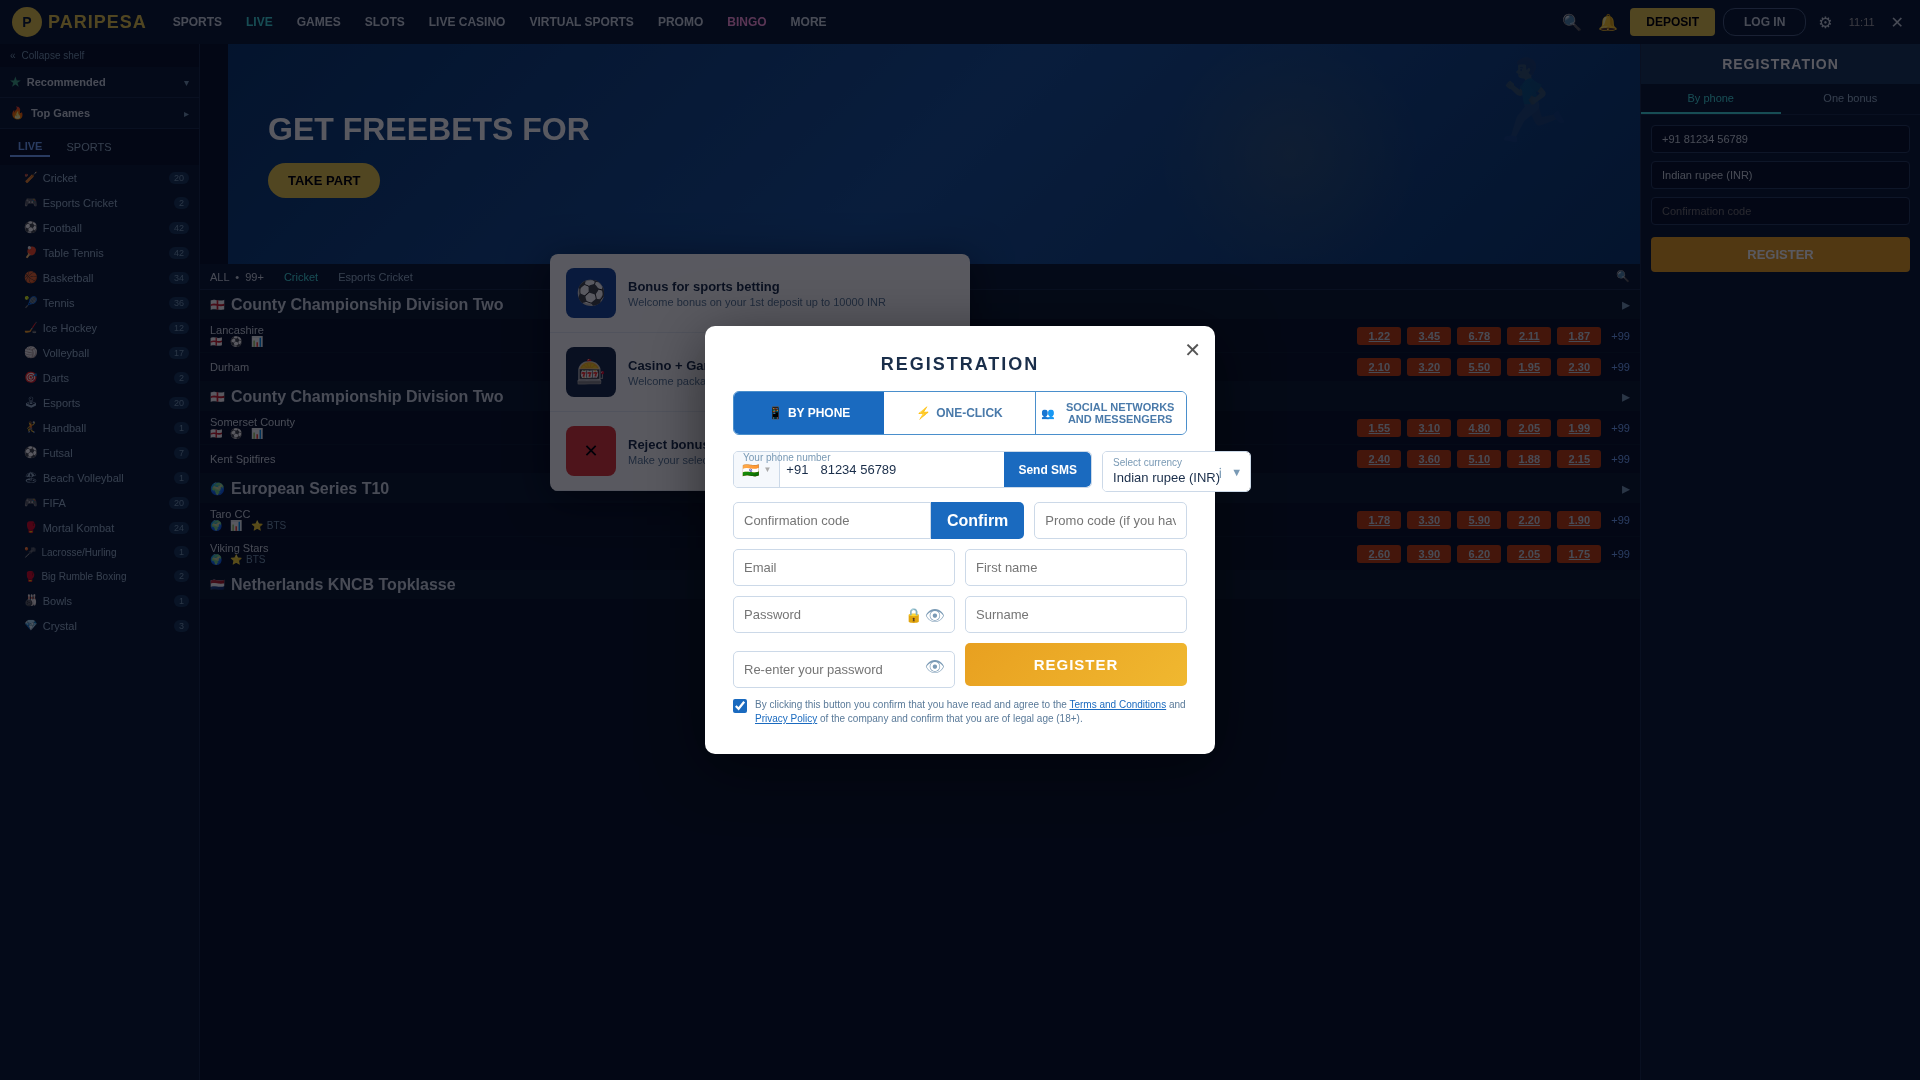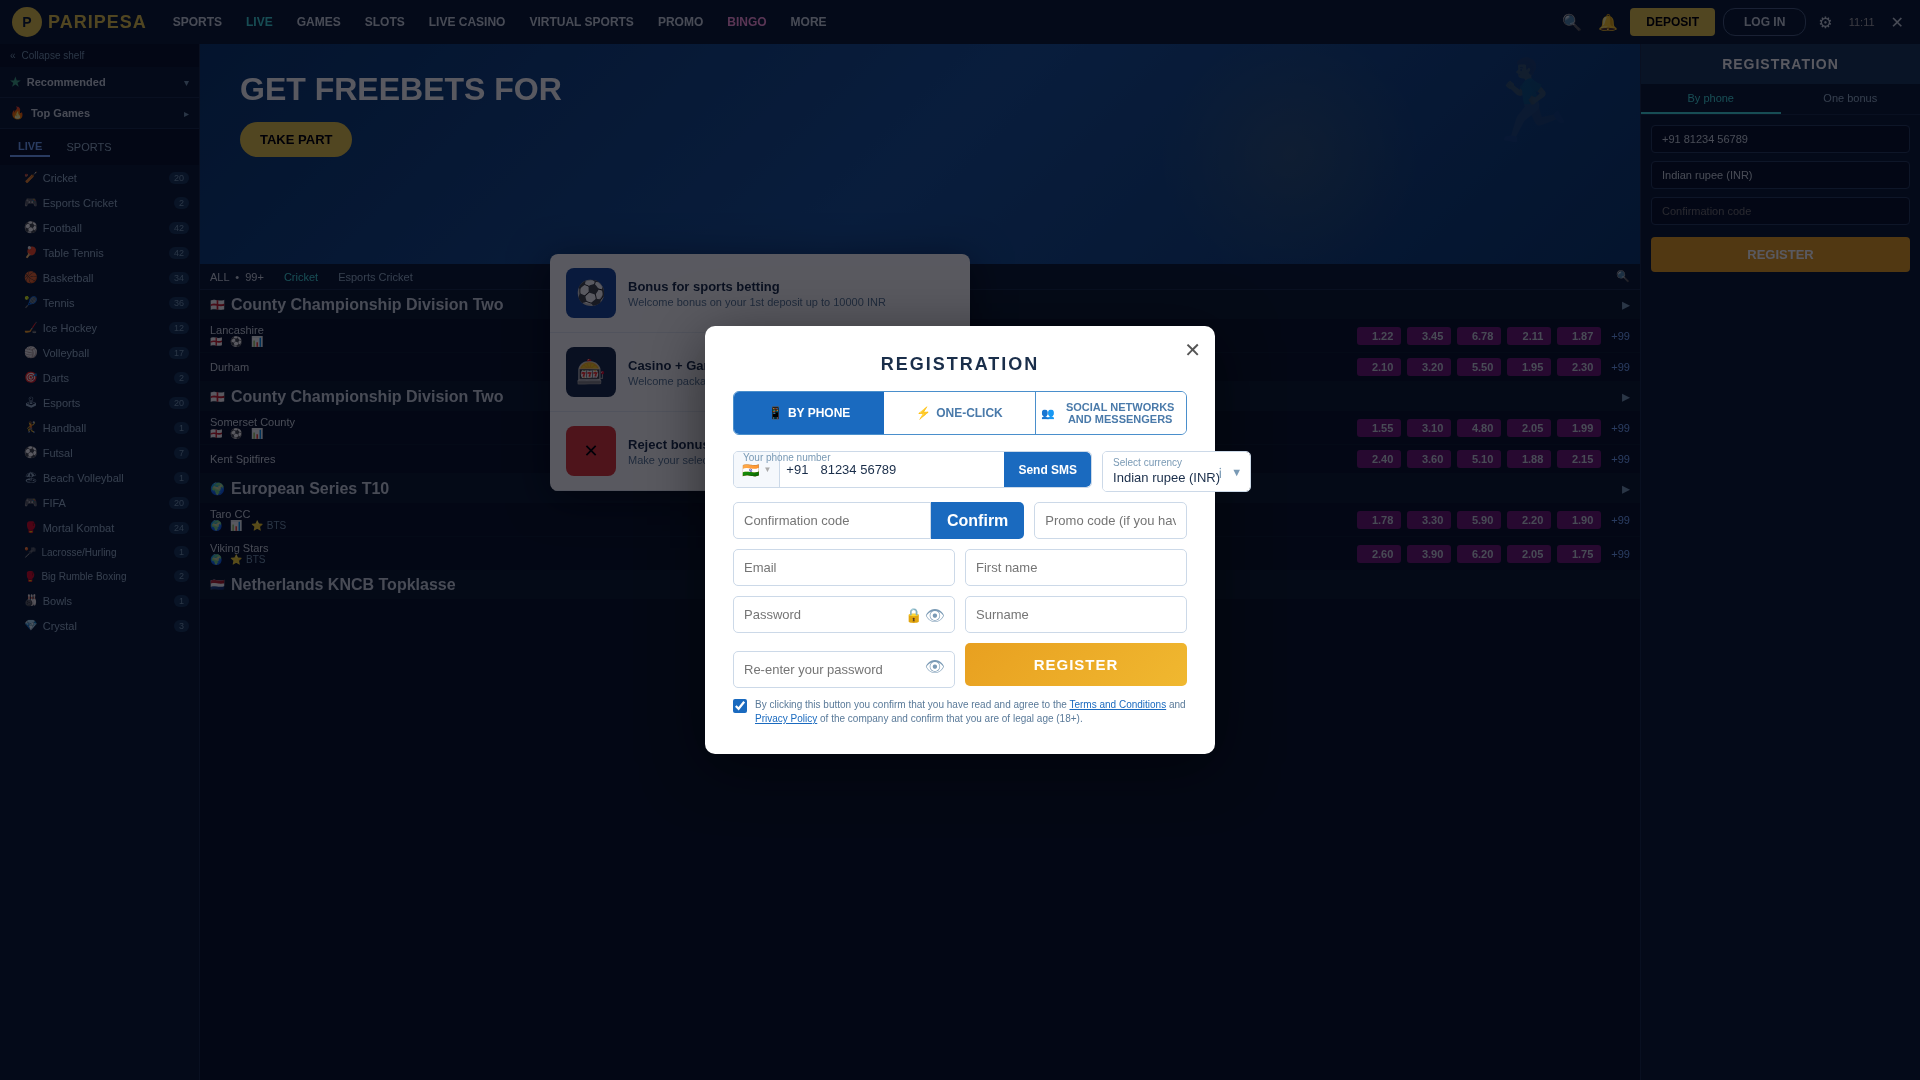--- a/index.html
+++ b/index.html
@@ -184,22 +184,23 @@
       position: relative;
     }
 
     
     .hero-banner {
       background: linear-gradient(135deg, #0d3a6e 0%, #1a5499 50%, #0d3a6e 100%);
       height: 220px;
       position: relative;
       overflow: hidden;
       display: flex;
-      align-items: flex-start;
-      padding: 26px 40px;
+      align-items: center;
+      padding: 44px 40px;
+      margin-left: 28px;
     }
     .hero-content { z-index: 2; }
     .hero-title {
       color: #fff;
       font-size: 32px;
       font-weight: 900;
       line-height: 1.2;
       text-transform: uppercase;
     }
     .hero-btn {
@@ -256,29 +257,30 @@
     .bet-row-name {
       color: #cdd6e0;
       font-size: 11px;
       flex: 1;
     }
     .bet-row-sub {
       color: #7a9bb5;
       font-size: 10px;
     }
     .bet-odd {
-      background: #701a75;
+      background: #c2410c;
       color: #cdd6e0;
       font-size: 11px;
       font-weight: 600;
       padding: 3px 8px;
       border-radius: 3px;
       cursor: pointer;
       min-width: 44px;
-      text-align: right;
+      text-align: center;
+      text-decoration: underline;
     }
     .bet-section-header {
       background: #0d1e30;
       padding: 5px 10px;
       display: flex;
       align-items: center;
       gap: 6px;
     }
     .bet-section-title {
       color: #cdd6e0;

